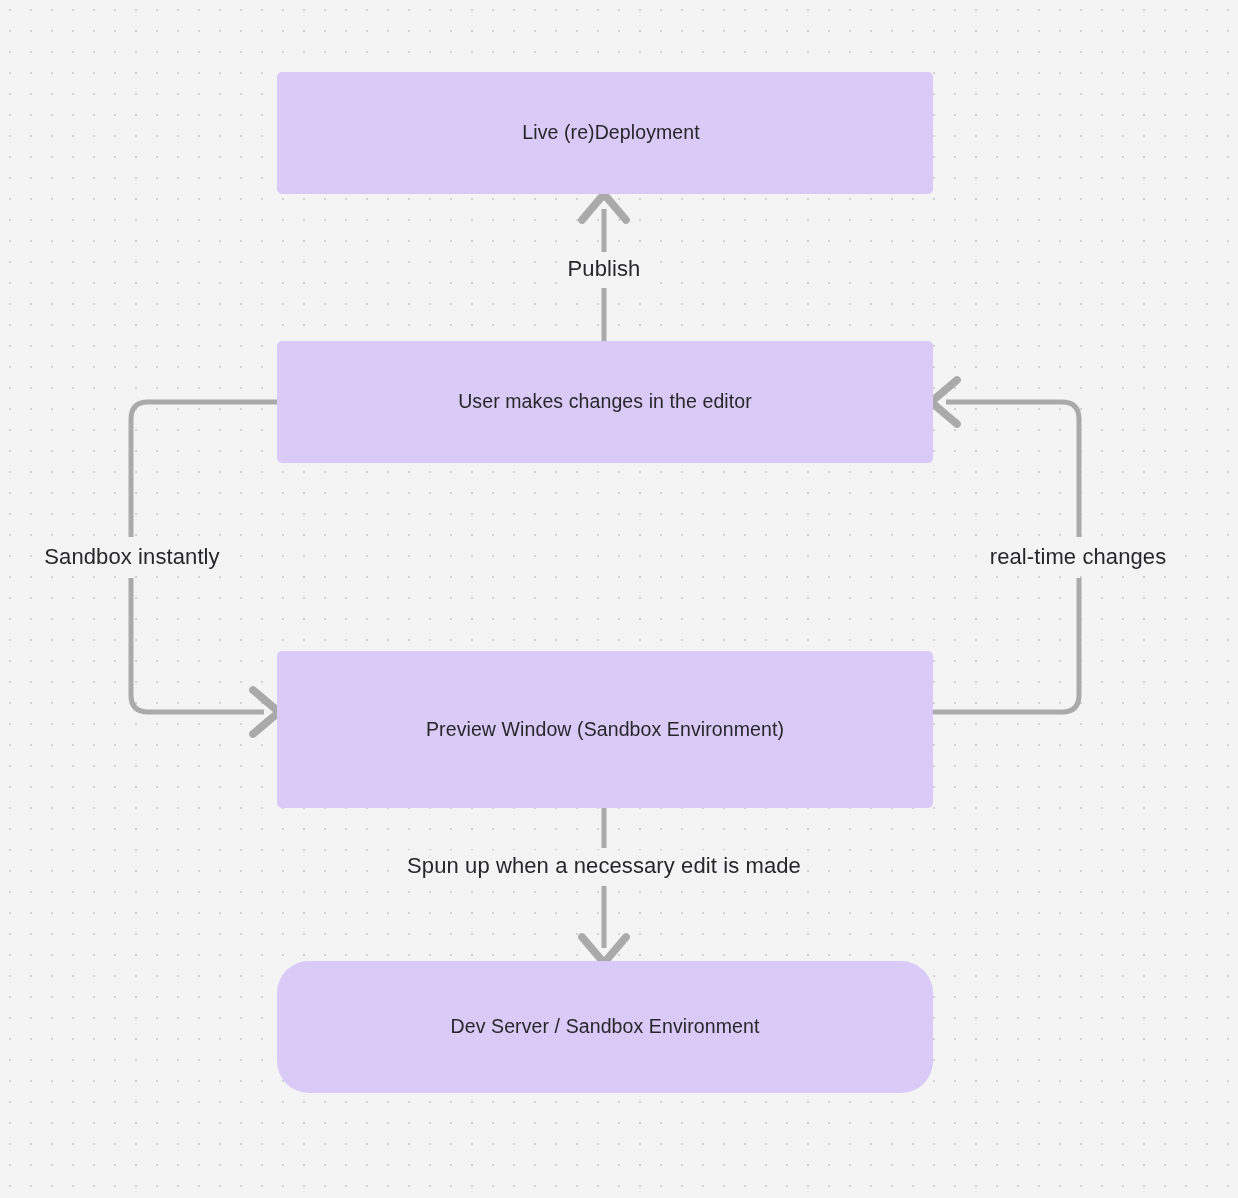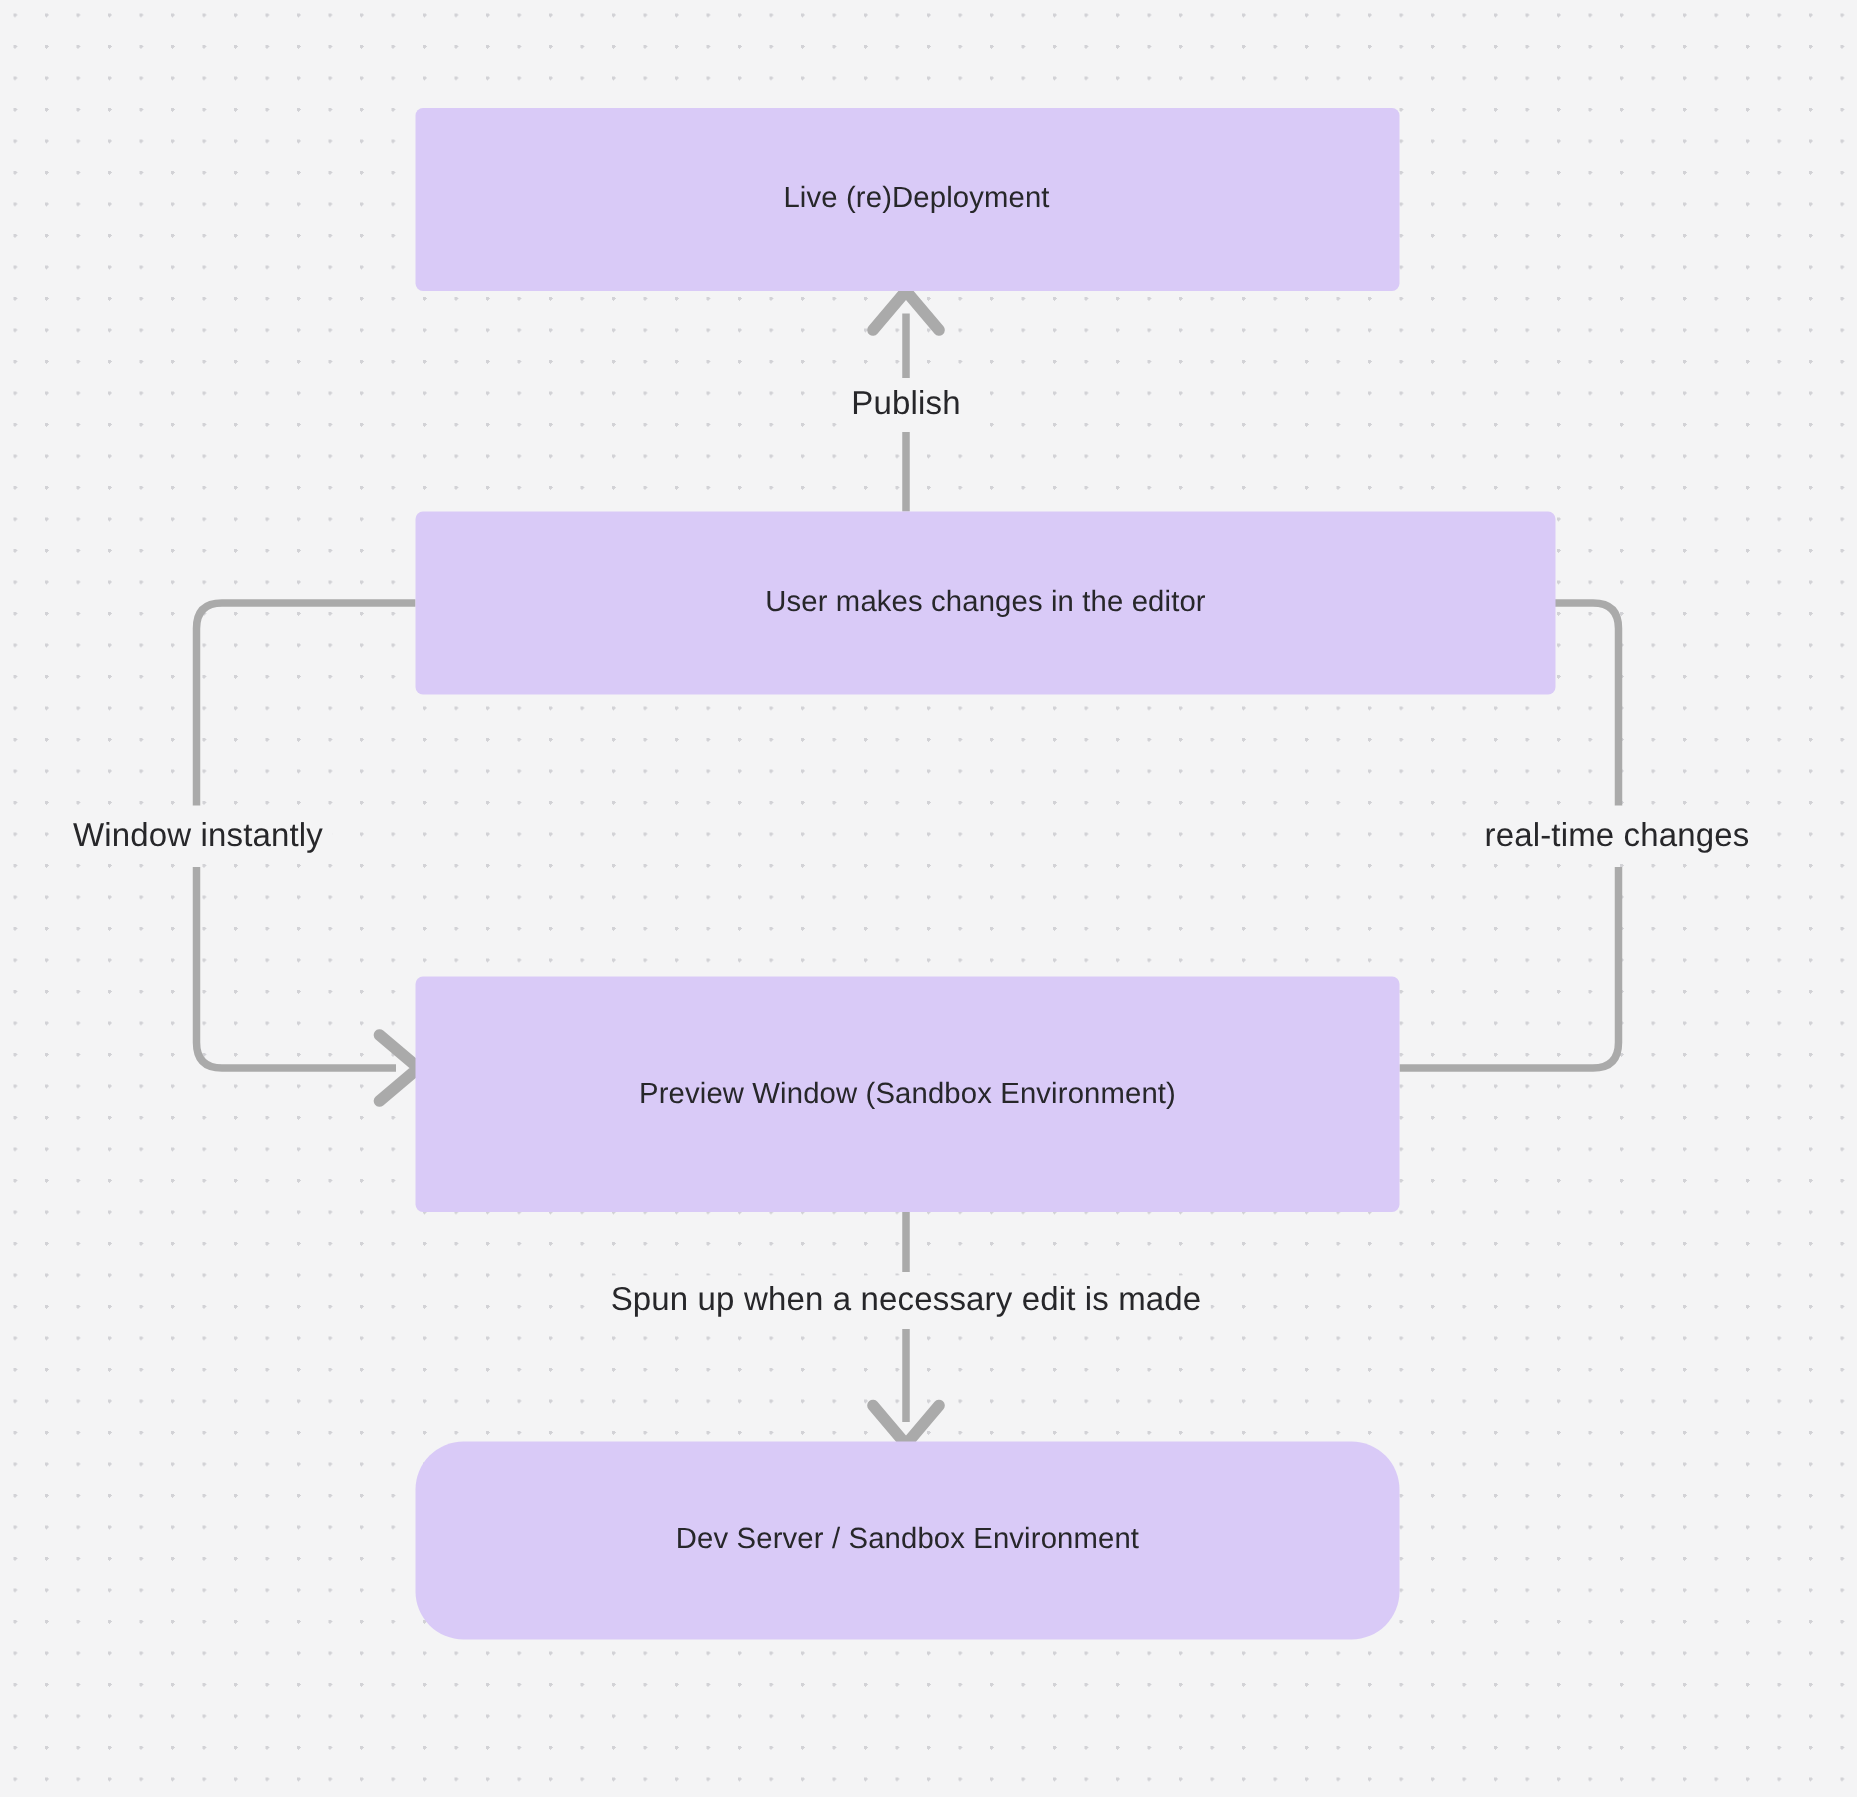--- a/index.html
+++ b/index.html
@@ -90,33 +90,33 @@
     <g>
       <line x1="604" y1="848" x2="604" y2="787" stroke="#aaaaaa" stroke-width="5" stroke-linecap="butt" marker-end="url(#arrowhead-up)"></line>
       <line x1="604" y1="886" x2="604" y2="948" stroke="#aaaaaa" stroke-width="5" stroke-linecap="butt" marker-end="url(#arrowhead-up)"></line>
     </g>
   </svg>
 
   <div class="node" style="left:277px; top:72px; width:656px; height:122px;padding-left:12px;">
     <span class="node-label">Live (re)Deployment</span>
   </div>
 
-  <div class="node" style="left:277px; top:341px; width:760px; height:122px;">
+  <div class="node" style="left:277px; top:341px; width:656px; height:122px;">
     <span class="node-label">User makes changes in the editor</span>
   </div>
 
   <div class="node" style="left:277px; top:651px; width:656px; height:157px;">
     <span class="node-label">Preview Window (Sandbox Environment)</span>
   </div>
 
   <div class="node" style="left:277px; top:961px; width:656px; height:132px;border-radius:32px;">
     <span class="node-label">Dev Server / Sandbox Environment</span>
   </div>
 
   <div class="edge-label" style="left:604px; top:269px;">Publish</div>
 
-  <div class="edge-label" style="left:132px; top:557px;">Window instantly</div>
+  <div class="edge-label" style="left:132px; top:557px;">Sandbox instantly</div>
 
   <div class="edge-label" style="left:1078px; top:557px;">real-time changes</div>
 
   <div class="edge-label" style="left:604px; top:866px;">Spun up when a necessary edit is made</div>
 
 </div>
 
 </body></html>

